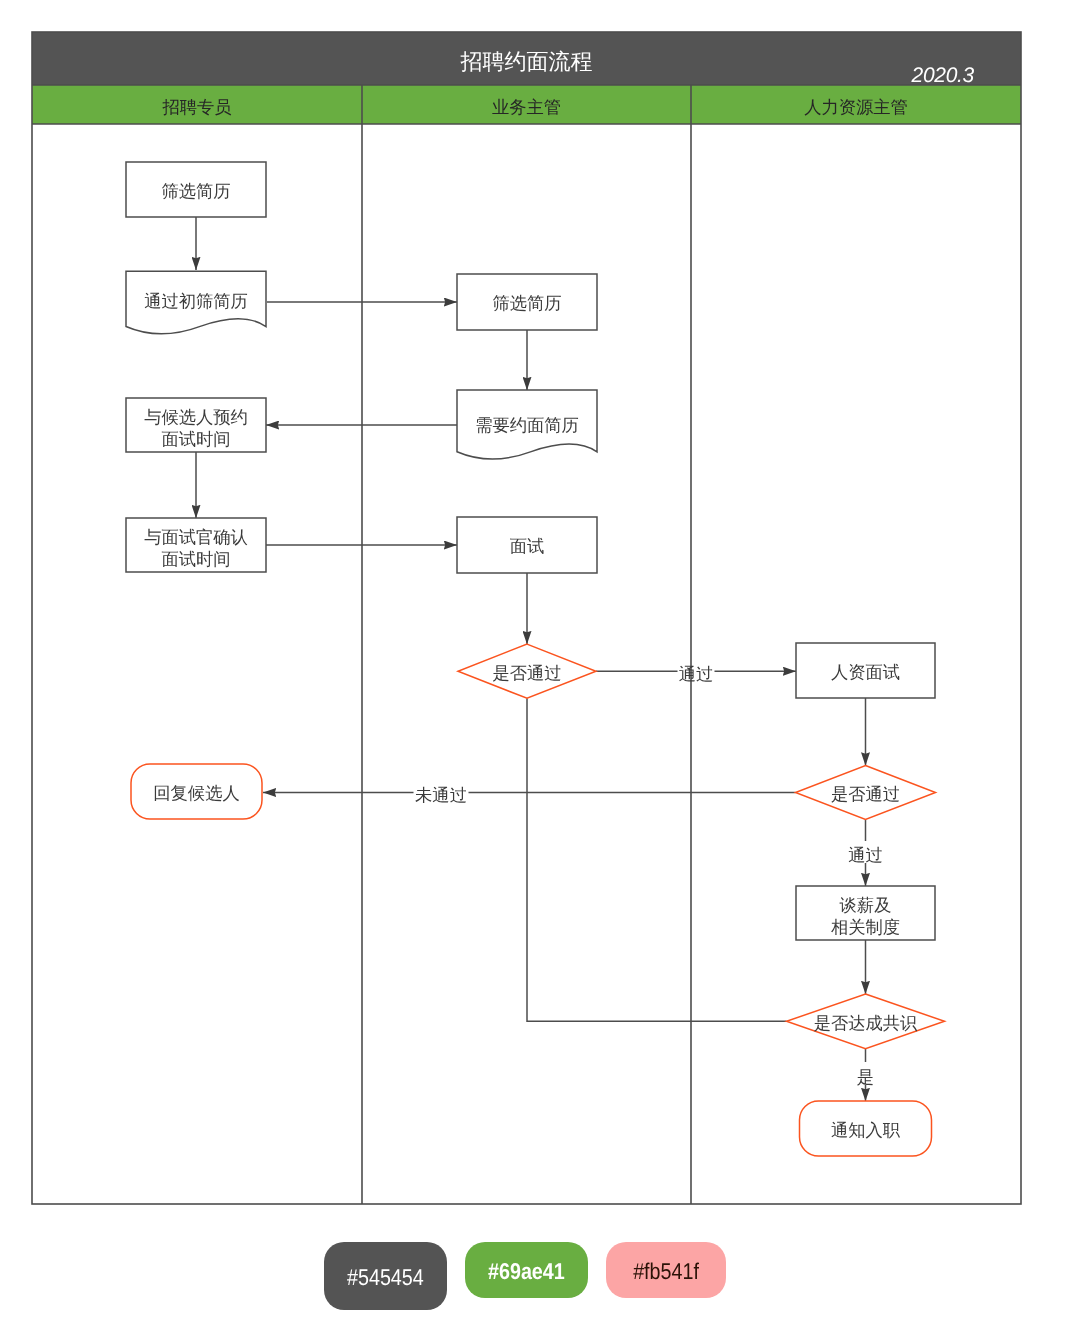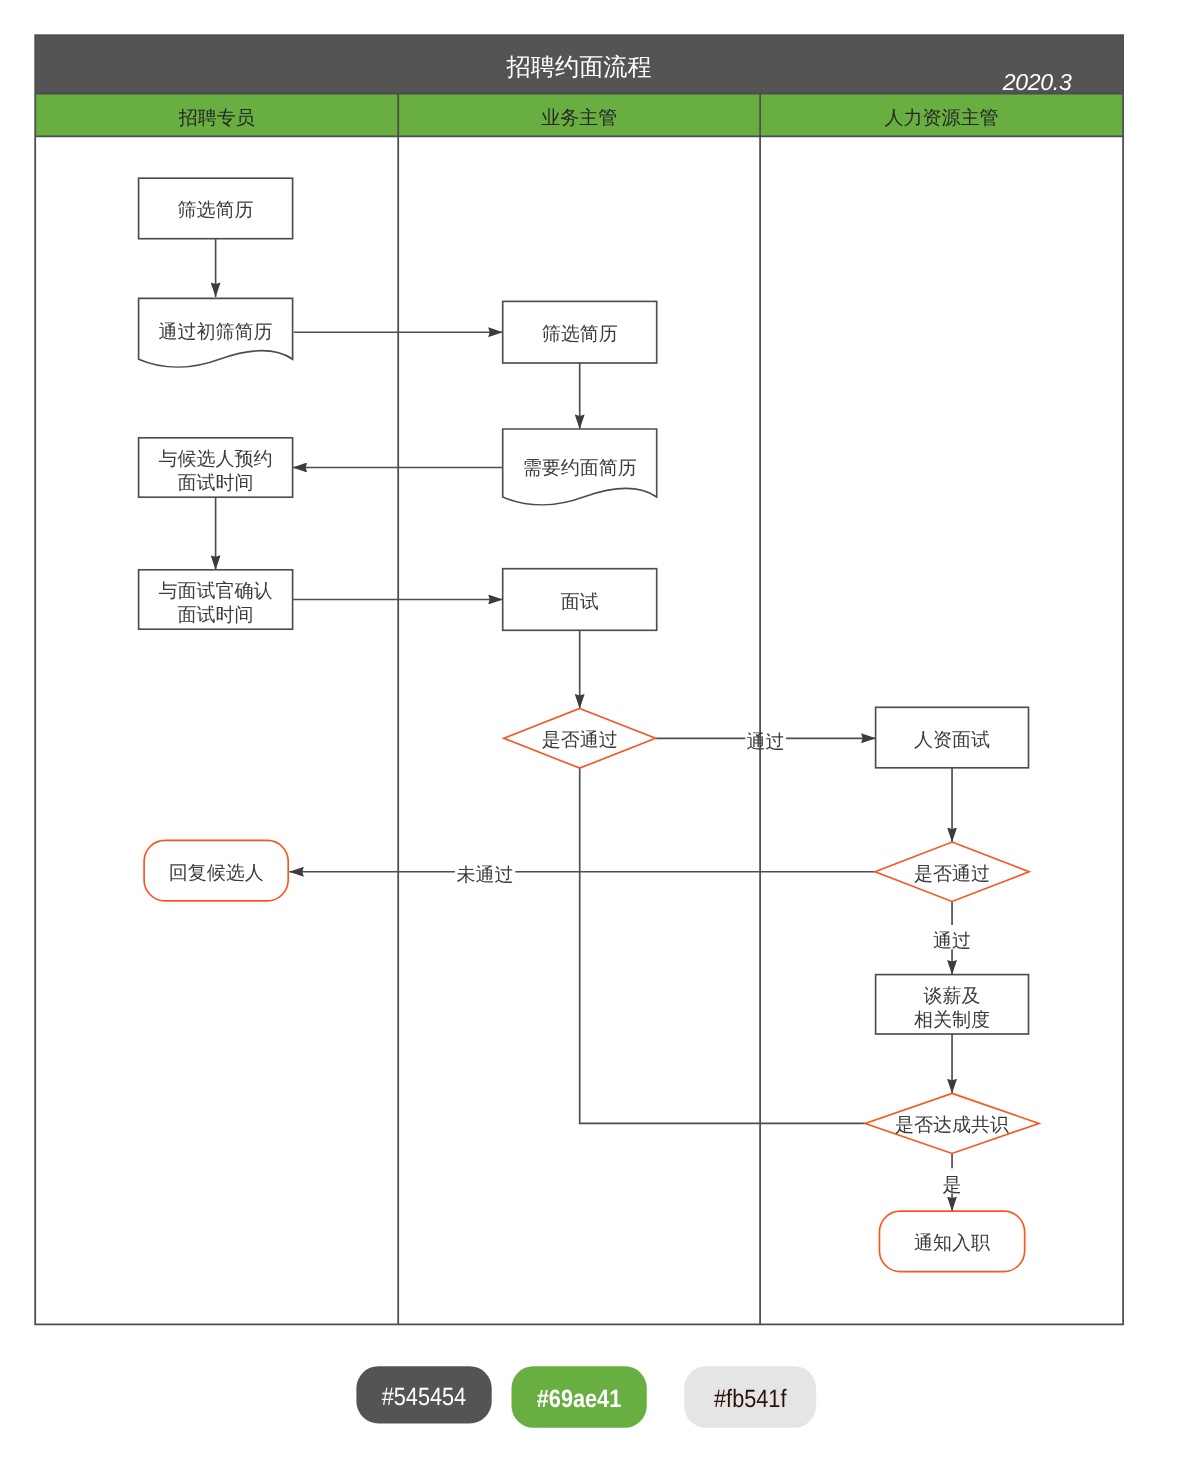--- a/index.html
+++ b/index.html
@@ -162,23 +162,23 @@
       <text class="laneLabel" x="856" y="113">人力资源主管</text>
     </g>
   <defs>
         <marker id="arrowDark" viewBox="0 0 13.4 9" refX="13.2" refY="4.5" markerWidth="13.4" markerHeight="9" markerUnits="userSpaceOnUse" orient="auto">
           <path d="M 0 0 L 13.4 4.5 L 0 9 L 1.35 4.5 Z" fill="#3c3c3c" stroke="none"></path>
         </marker>
       </defs>
     </svg>
 
   <div class="swatches">
-    <div class="pill" id="pill-0" style="background: rgb(84, 84, 84); color: rgb(255, 255, 255); left: 324px; top: 1242px; width: 123px; height: 52px; border-radius: 20px;">
+    <div class="pill" id="pill-0" style="background: rgb(84, 84, 84); color: rgb(255, 255, 255); left: 324px; top: 1242px; width: 123px; height: 68px; border-radius: 20px;">
         <span>#545454</span>
       </div>
     <div class="pill" id="pill-1" style="background: rgb(105, 174, 65); color: rgb(255, 255, 255); left: 465px; top: 1242px; width: 123px; height: 56px; border-radius: 20px; font-weight: bold;">
         <span>#69ae41</span>
       </div>
-    <div class="pill" id="pill-2" style="background: #e5e5e5; color: rgb(43, 18, 7); left: 622px; top: 1242px; width: 120px; height: 56px; border-radius: 20px;">
+    <div class="pill" id="pill-2" style="background: #fca5a5; color: rgb(43, 18, 7); left: 606px; top: 1242px; width: 120px; height: 56px; border-radius: 20px;">
         <span>#fb541f</span>
       </div>
   </div>
 </div>
 
 </body></html>

